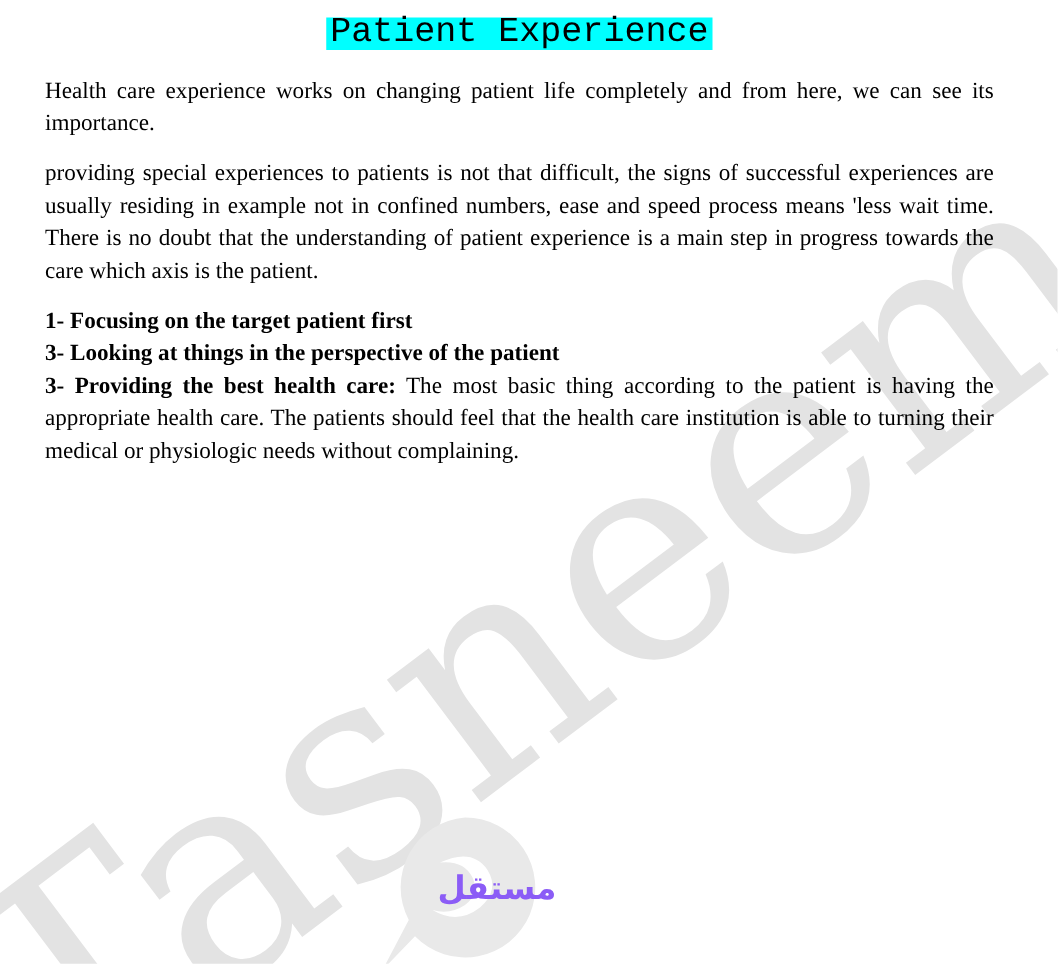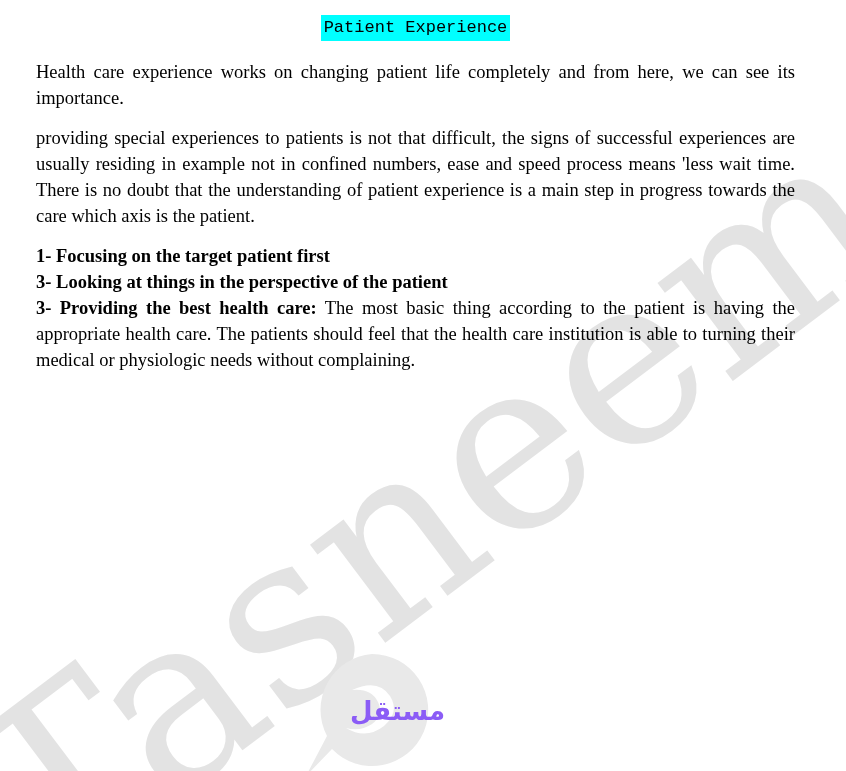--- a/index.html
+++ b/index.html
@@ -49,21 +49,21 @@
   }
   .title-row {
     text-align: center;
     margin: 0 0 18px 0;
     line-height: 26px;
   }
   .title-hl {
     display: inline-block;
     background: #00ffff;
     font-family: "Liberation Mono", "DejaVu Sans Mono", monospace;
-    font-size: 17px;
+    font-size: 28px;
     line-height: 26px;
     padding: 0 3px;
     color: #000000;
   }
   p.doc, h2.doc, h3.doc {
     margin: 0;
     font-size: 18.5px;
     line-height: 26px;
     text-align: justify;
   }

